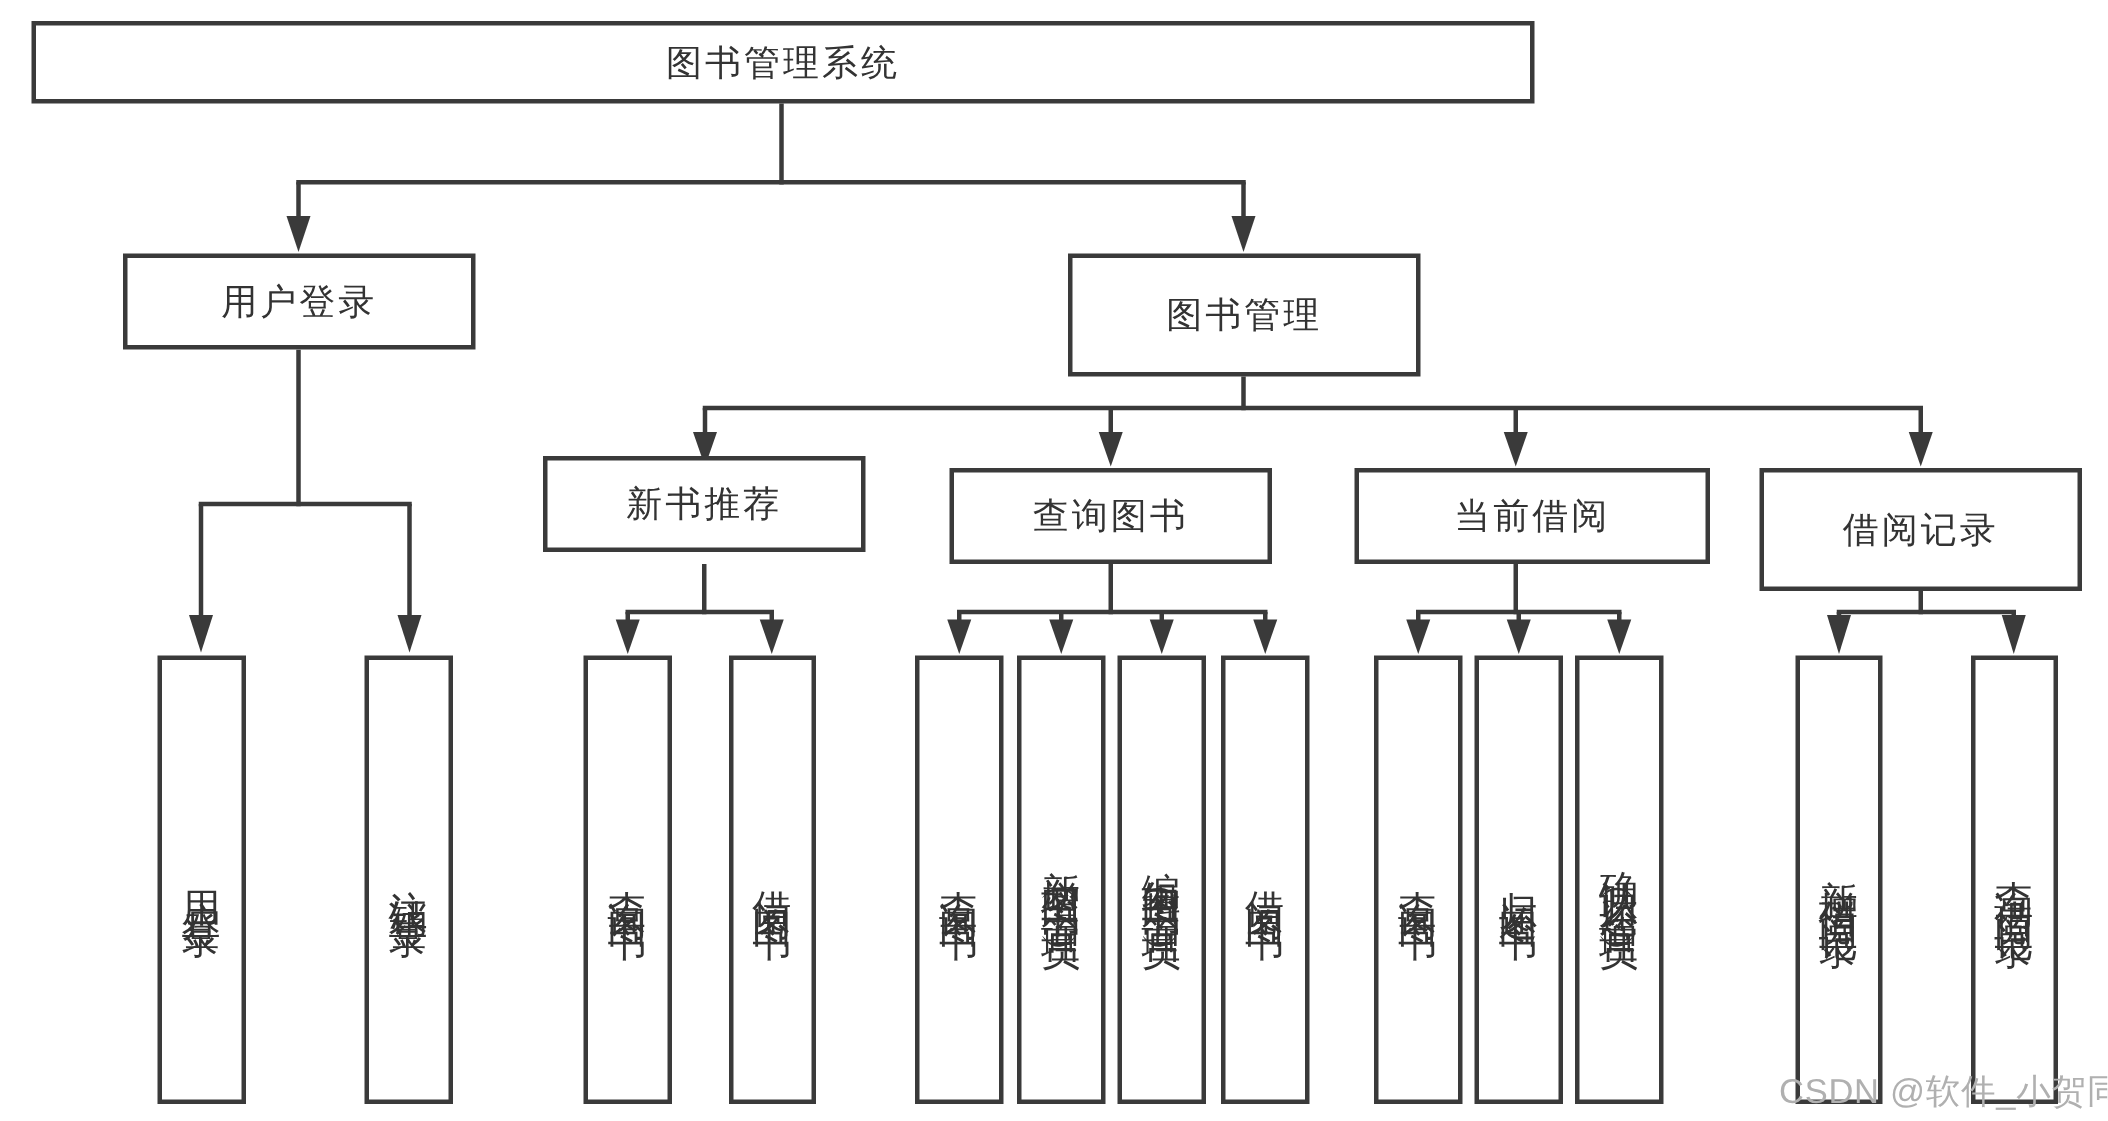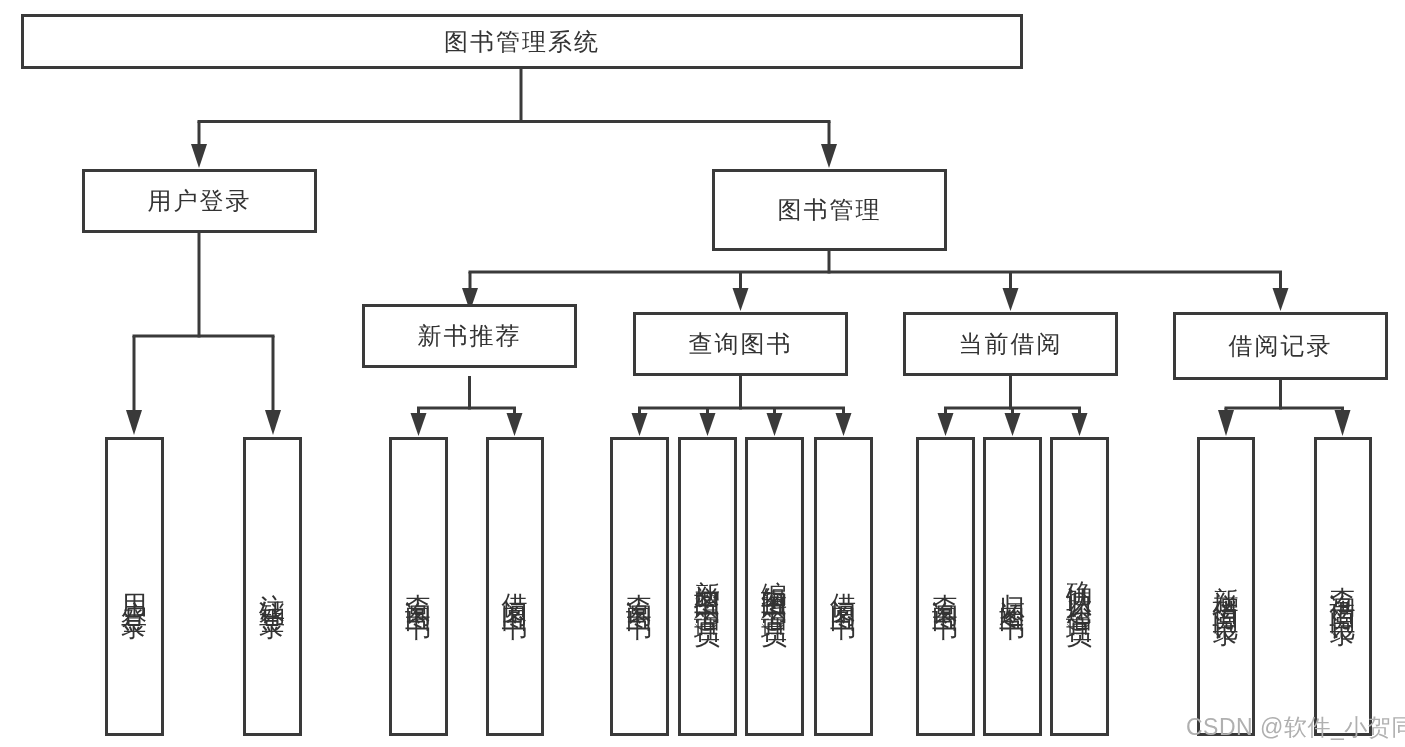--- a/index.html
+++ b/index.html
@@ -134,24 +134,24 @@
   <div class="box hbox" style="left:712px;top:169px;width:235px;height:82px">
     <span>图书管理</span>
   </div>
 
   <div class="box hbox" style="left:362px;top:304px;width:215px;height:64px">
     <span>新书推荐</span>
   </div>
   <div class="box hbox" style="left:633px;top:312px;width:215px;height:64px">
     <span>查询图书</span>
   </div>
-  <div class="box hbox" style="left:903px;top:312px;width:215px;height:64px">
+  <div class="box hbox" style="left:903px;top:312px;width:237px;height:64px">
     <span>当前借阅</span>
   </div>
-  <div class="box hbox" style="left:1173px;top:312px;width:215px;height:68px">
+  <div class="box hbox" style="left:1173px;top:312px;width:215px;height:82px">
     <span>借阅记录</span>
   </div>
 
   <div class="box vbox" style="left:105px;top:437px;width:59px;height:299px">
     <span>用户登录</span>
   </div>
   <div class="box vbox" style="left:243px;top:437px;width:59px;height:299px">
     <span>注销登录</span>
   </div>
 

